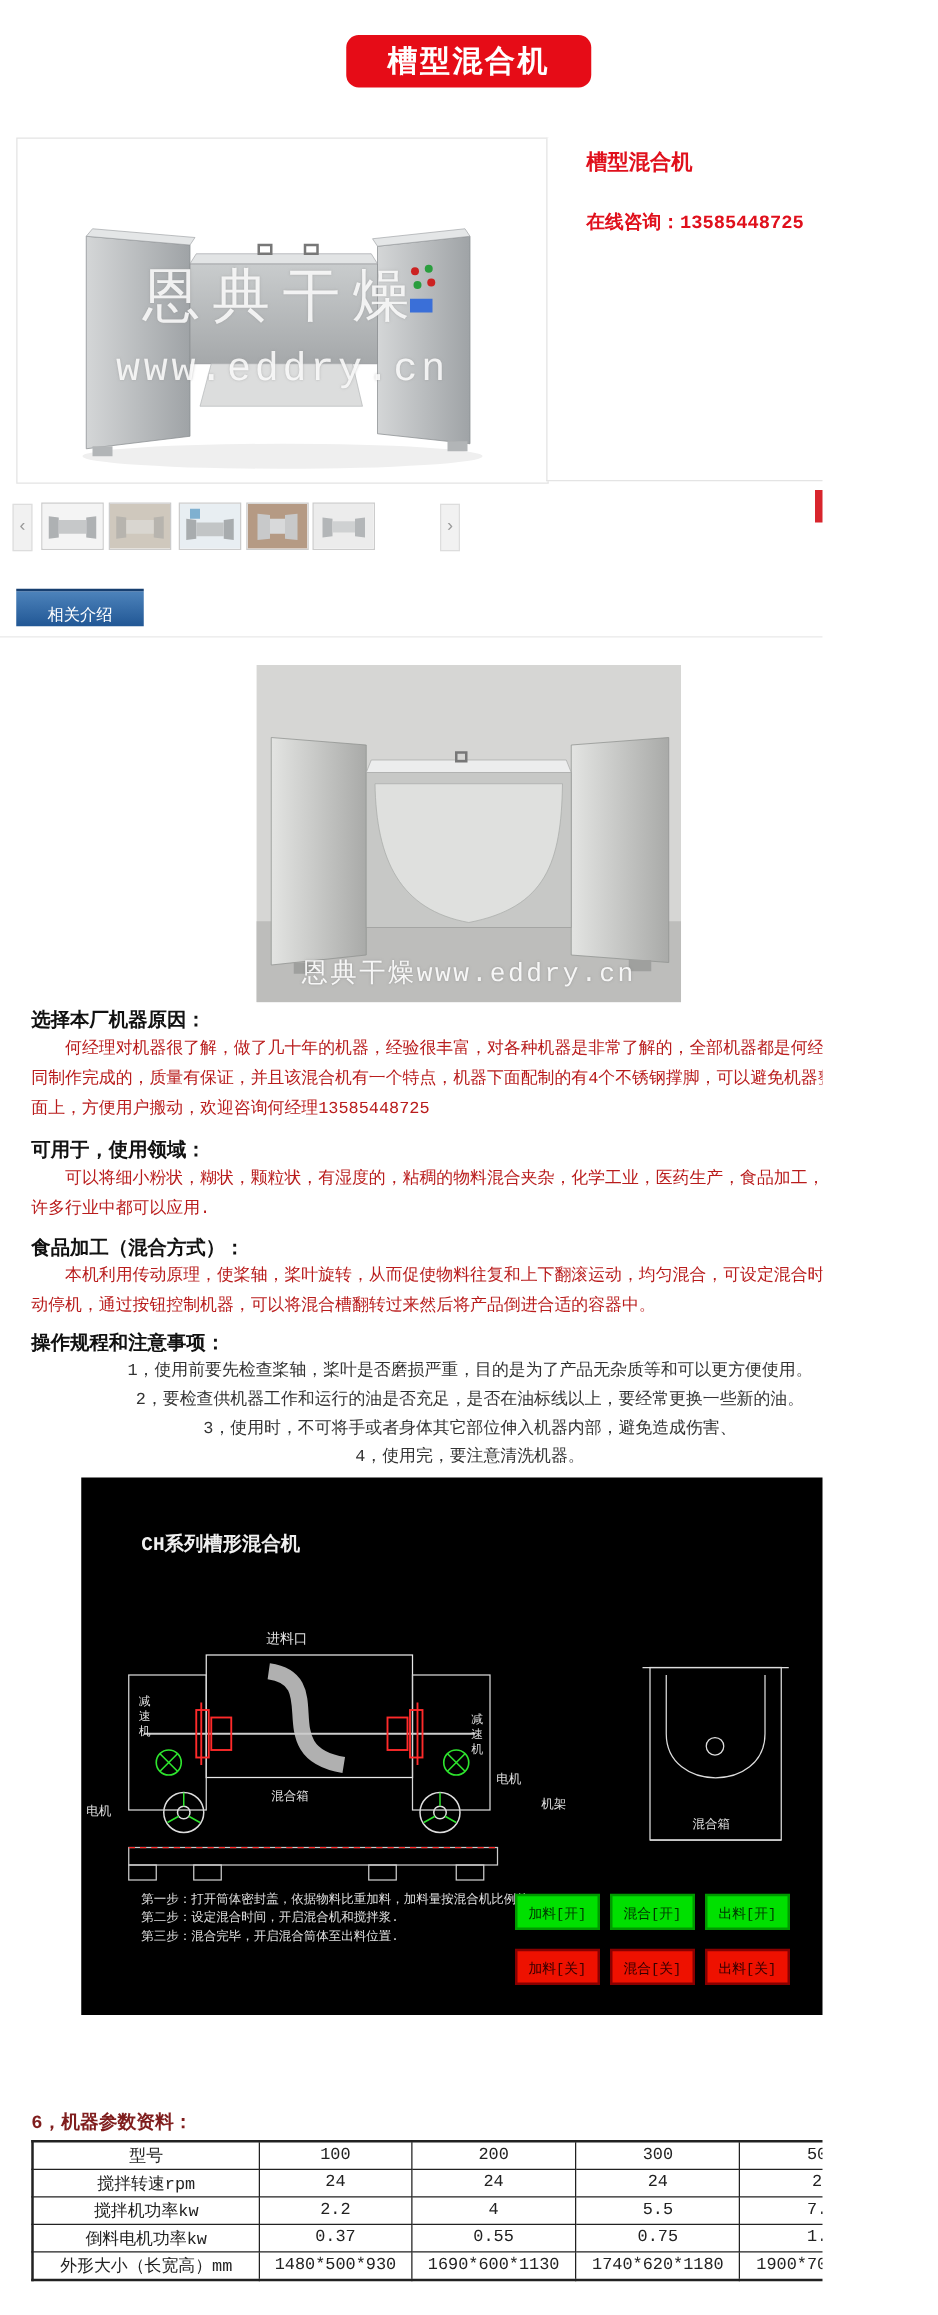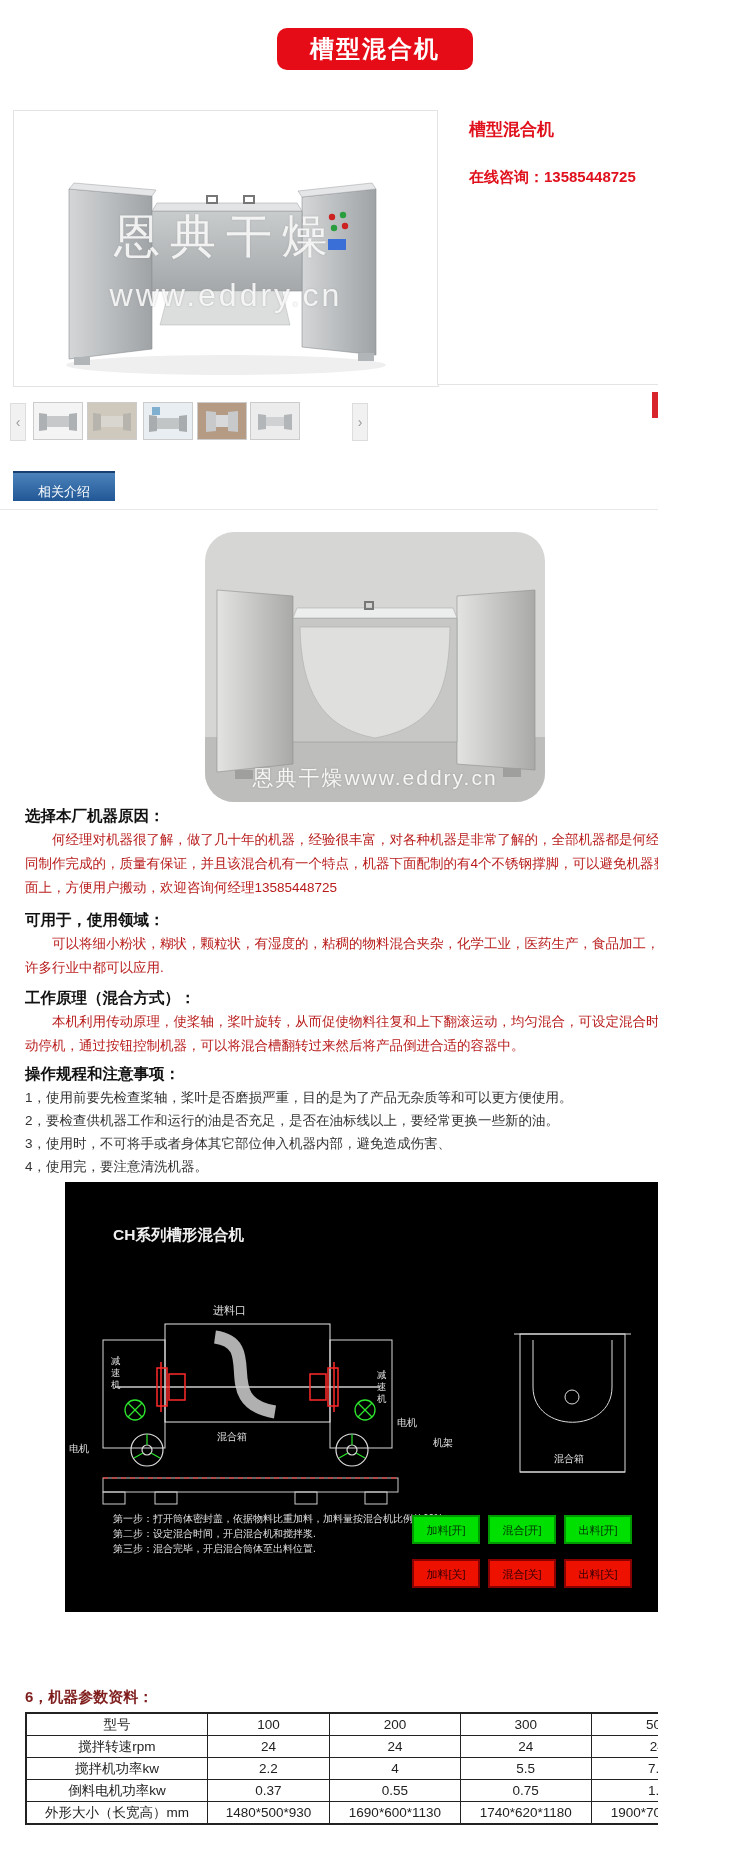--- a/index.html
+++ b/index.html
@@ -1,17 +1,17 @@
 <!DOCTYPE html>
 <html><head>
 <meta charset="utf-8">
 <style>
   html,body{margin:0;padding:0;background:#fff;}
   .page{position:relative;width:658px;height:1852px;background:#fff;overflow:hidden;
-        font-family:Liberation Sans, sans-serif;color:#333;}
+        font-family:Liberation Mono, monospace;color:#333;}
   
   .banner{position:absolute;left:277px;top:28px;width:196px;height:42px;background:#e60c17;
           border-radius:10px;display:flex;align-items:center;justify-content:center;
           color:#fff;font-size:24px;font-weight:bold;letter-spacing:2px;}
   
   .imgbox{position:absolute;left:13px;top:110px;width:424px;height:275px;border:1px solid #e3e3e3;
           background:#fff;overflow:hidden;}
   .wm{position:absolute;left:0;width:100%;text-align:center;color:rgba(255,255,255,.85);
       text-shadow:0 0 2px rgba(150,150,150,.6);pointer-events:none;}
   .wm1{top:95px;font-size:46px;letter-spacing:10px;}
@@ -29,28 +29,28 @@
   .arrow-left{left:10px;} .arrow-right{left:352px;}
   .thumb{position:absolute;top:402px;width:50px;height:38px;border:1px solid #ccc;background:#fff;
          box-sizing:border-box;cursor:pointer;overflow:hidden;}
   .t1{left:33px;} .t2{left:87px;} .t3{left:143px;} .t4{left:197px;} .t5{left:250px;}
   
   .tab{position:absolute;left:13px;top:471px;width:102px;height:30px;
        background:linear-gradient(#4d83bb,#215795);border-top:2px solid #173f70;box-sizing:border-box;
        color:#fff;font-size:13px;display:flex;align-items:flex-end;justify-content:center;cursor:pointer;}
   .rule{position:absolute;left:0;top:509px;width:750px;height:1px;background:#e9e9e9;}
   
-  .introphoto{position:absolute;left:205px;top:532px;width:340px;height:270px;overflow:hidden;border-radius:29px;}
+  .introphoto{position:absolute;left:205px;top:532px;width:340px;height:270px;overflow:hidden;}
   .introwm{position:absolute;left:0;top:232px;width:100%;text-align:center;color:rgba(255,255,255,.9);
            font-size:21px;letter-spacing:2px;text-shadow:0 0 2px rgba(120,120,120,.5);}
   
   .sec-h{position:absolute;left:25px;font-size:15.5px;font-weight:bold;color:#111;}
   .sec-p{position:absolute;left:25px;width:702px;font-size:13.5px;line-height:24px;color:#b91c1c;
          text-indent:2em;}
-  .sec-items{position:absolute;left:25px;width:702px;font-size:13.5px;line-height:23px;color:#333;}
+  .sec-items{position:absolute;left:25px;width:702px;font-size:13.5px;line-height:23px;color:#333;text-align:center;}
   
   .cad{position:absolute;left:65px;top:1182px;width:625px;height:430px;background:#000;}
   
   .params-h{position:absolute;left:25px;top:1688px;font-size:15px;font-weight:bold;color:#7f1d1d;}
   .ptable{position:absolute;left:25px;top:1712px;width:700px;border-collapse:collapse;
           font-size:13.5px;color:#222;}
   .ptable td{border:1px solid #222;text-align:center;height:21px;padding:0 2px;}
   .ptable{border:2px solid #222;}
   .ptable td.lab{width:26%;text-align:center;}
 </style>
@@ -180,21 +180,21 @@
     </svg>
     <div class="introwm">恩典干燥www.eddry.cn</div>
   </div>
 
   <div class="sec-h" style="top:806px">选择本厂机器原因：</div>
   <div class="sec-p" style="top:828px">何经理对机器很了解，做了几十年的机器，经验很丰富，对各种机器是非常了解的，全部机器都是何经理和工人协同制作完成的，质量有保证，并且该混合机有一个特点，机器下面配制的有4个不锈钢撑脚，可以避免机器整个贴在地面上，方便用户搬动，欢迎咨询何经理13585448725</div>
 
   <div class="sec-h" style="top:910px">可用于，使用领域：</div>
   <div class="sec-p" style="top:932px">可以将细小粉状，糊状，颗粒状，有湿度的，粘稠的物料混合夹杂，化学工业，医药生产，食品加工，饲料出产等许多行业中都可以应用.</div>
 
-  <div class="sec-h" style="top:988px">工作原理（混合方式）：</div>
+  <div class="sec-h" style="top:988px">食品加工（混合方式）：</div>
   <div class="sec-p" style="top:1010px">本机利用传动原理，使桨轴，桨叶旋转，从而促使物料往复和上下翻滚运动，均匀混合，可设定混合时间，到时自动停机，通过按钮控制机器，可以将混合槽翻转过来然后将产品倒进合适的容器中。</div>
 
   <div class="sec-h" style="top:1064px">操作规程和注意事项：</div>
   <div class="sec-items" style="top:1086px">
     <div>1，使用前要先检查桨轴，桨叶是否磨损严重，目的是为了产品无杂质等和可以更方便使用。</div>
     <div>2，要检查供机器工作和运行的油是否充足，是否在油标线以上，要经常更换一些新的油。</div>
     <div>3，使用时，不可将手或者身体其它部位伸入机器内部，避免造成伤害、</div>
     <div>4，使用完，要注意清洗机器。</div>
   </div>
 

